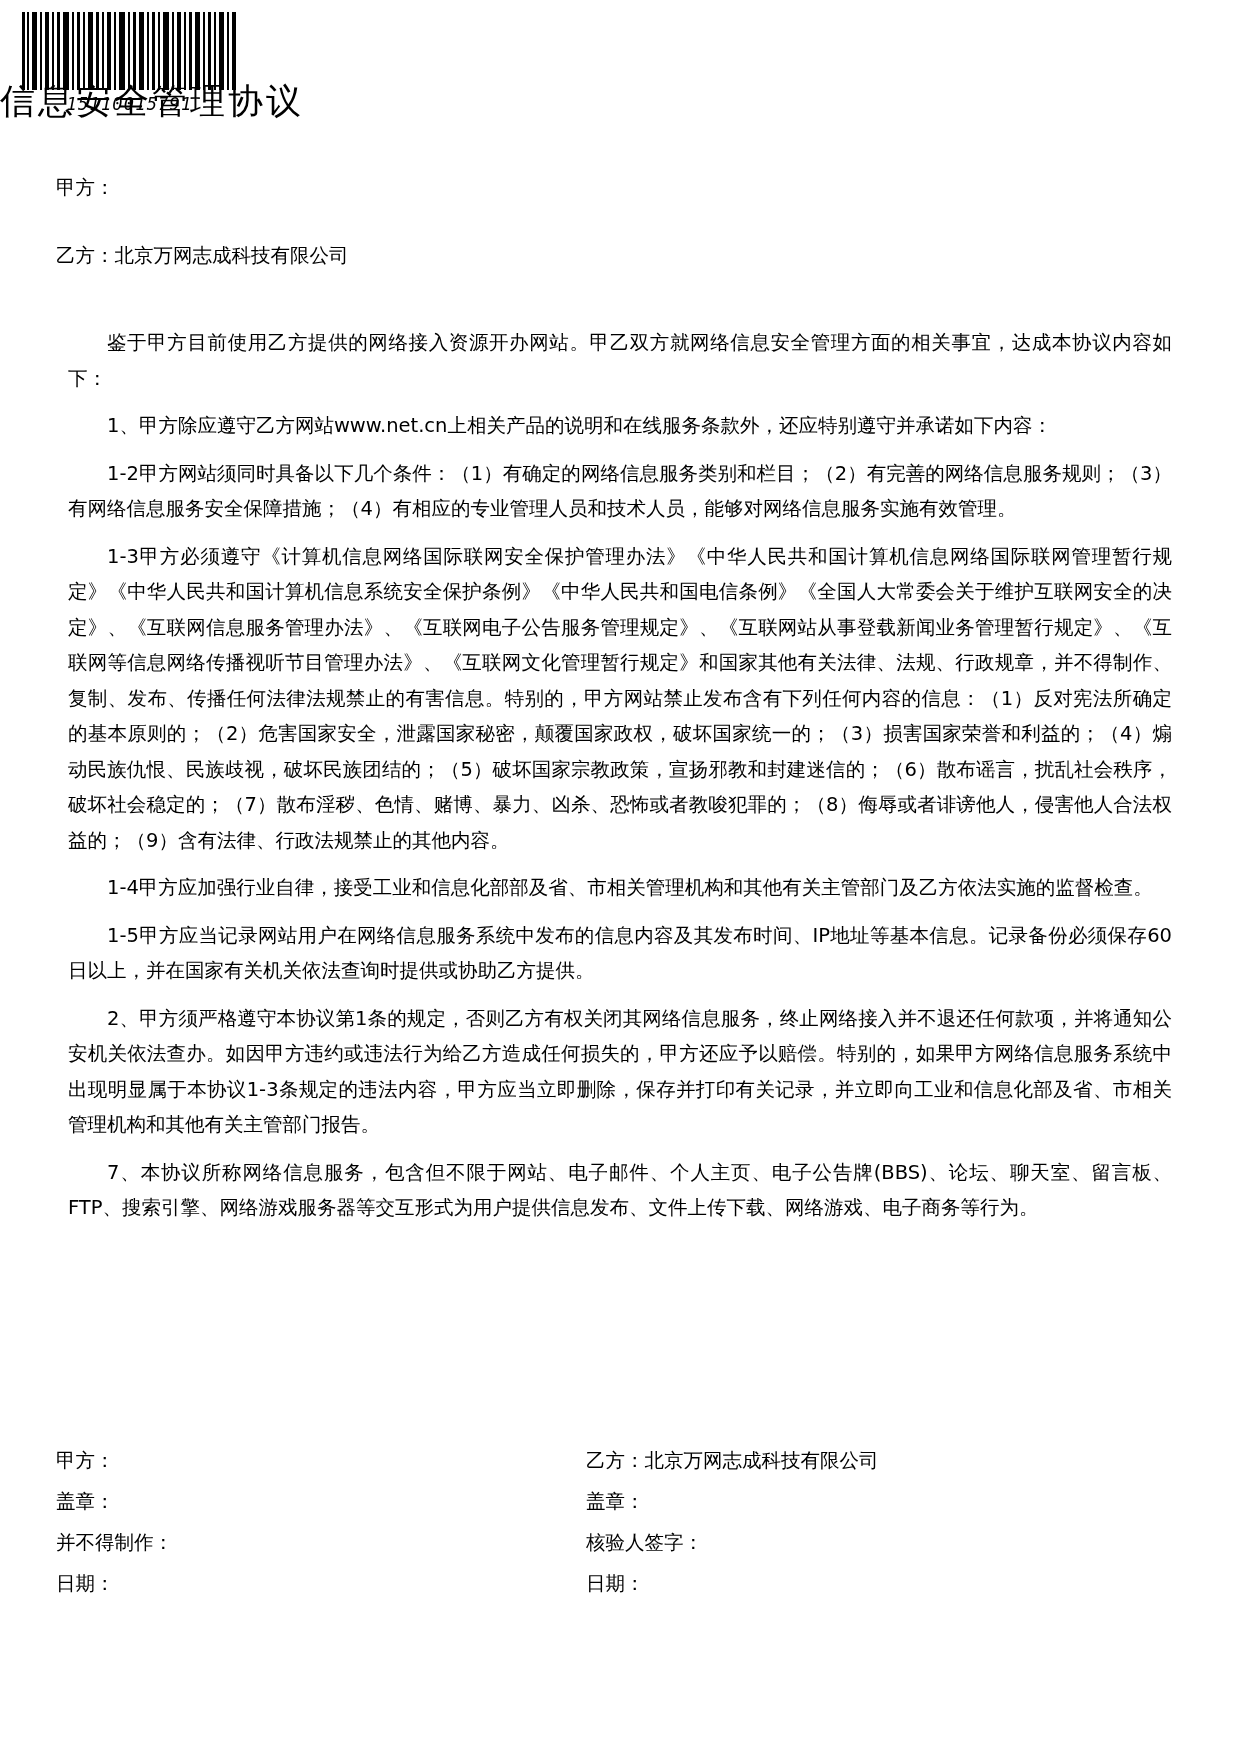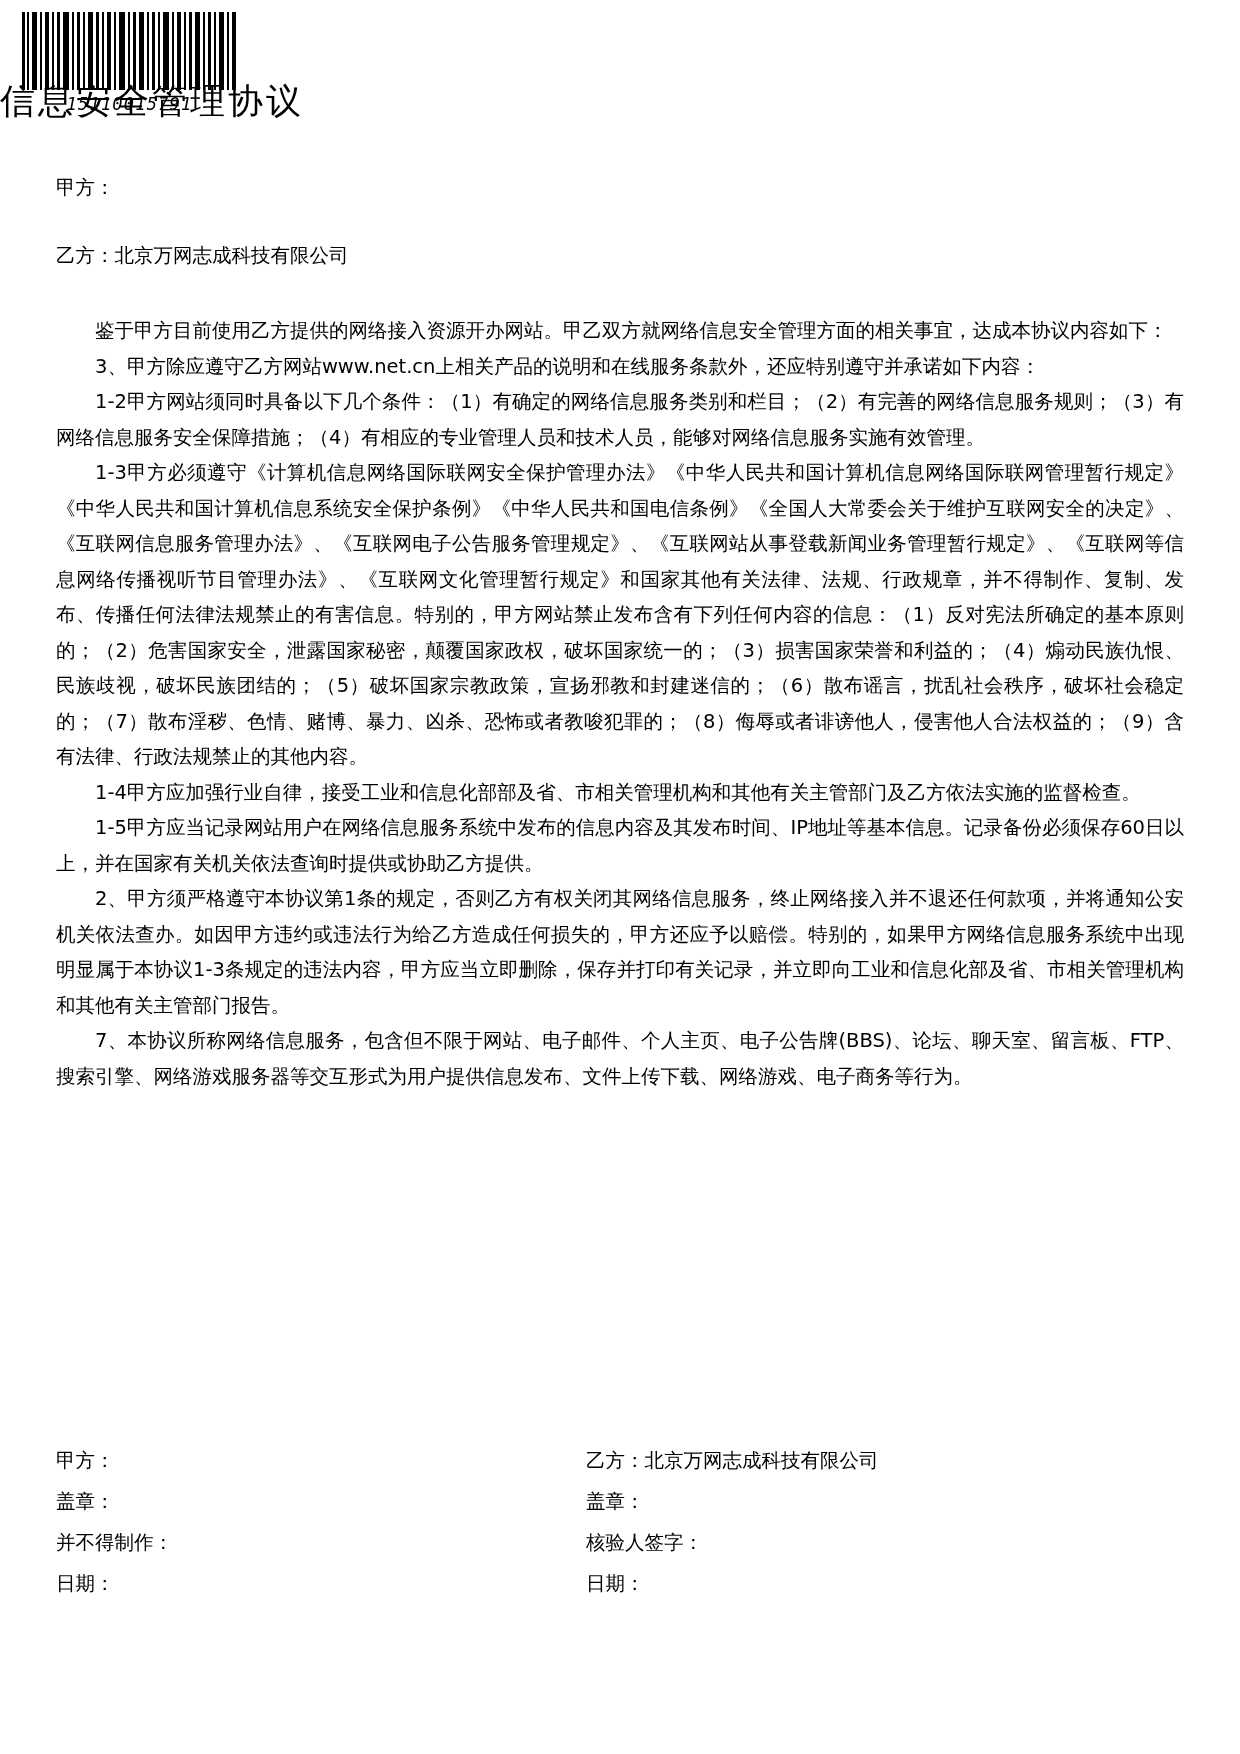--- a/index.html
+++ b/index.html
@@ -70,21 +70,21 @@
     font-family: "DejaVu Sans", sans-serif;
   }
   .party-line {
     margin: 0 0 0 0;
     font-size: 19.5px;
     line-height: 35px;
   }
   .spacer-1 { height: 33px; }
   .spacer-2 { height: 40px; }
   .para {
-    margin: 0;
+    margin: 12px;
     text-align: justify;
     text-justify: inter-ideograph;
     text-indent: 2em;
     line-height: 35.5px;
   }
 
   
   .sign-area {
     position: absolute;
     left: 56px;
@@ -150,21 +150,21 @@
 
   <div class="doc-title">信息安全管理协议</div>
 
   <div class="content">
     <div class="party-line">甲方：</div>
     <div class="spacer-1"></div>
     <div class="party-line">乙方：北京万网志成科技有限公司</div>
     <div class="spacer-2"></div>
 
     <p class="para">鉴于甲方目前使用乙方提供的网络接入资源开办网站。甲乙双方就网络信息安全管理方面的相关事宜，达成本协议内容如下：</p>
-    <p class="para">3、甲方除应遵守乙方网站www.net.cn上相关产品的说明和在线服务条款外，还应特别遵守并承诺如下内容：</p>
+    <p class="para">1、甲方除应遵守乙方网站www.net.cn上相关产品的说明和在线服务条款外，还应特别遵守并承诺如下内容：</p>
     <p class="para">1-2甲方网站须同时具备以下几个条件：（1）有确定的网络信息服务类别和栏目；（2）有完善的网络信息服务规则；（3）有网络信息服务安全保障措施；（4）有相应的专业管理人员和技术人员，能够对网络信息服务实施有效管理。</p>
     <p class="para">1-3甲方必须遵守《计算机信息网络国际联网安全保护管理办法》《中华人民共和国计算机信息网络国际联网管理暂行规定》《中华人民共和国计算机信息系统安全保护条例》《中华人民共和国电信条例》《全国人大常委会关于维护互联网安全的决定》、《互联网信息服务管理办法》、《互联网电子公告服务管理规定》、《互联网站从事登载新闻业务管理暂行规定》、《互联网等信息网络传播视听节目管理办法》、《互联网文化管理暂行规定》和国家其他有关法律、法规、行政规章，并不得制作、复制、发布、传播任何法律法规禁止的有害信息。特别的，甲方网站禁止发布含有下列任何内容的信息：（1）反对宪法所确定的基本原则的；（2）危害国家安全，泄露国家秘密，颠覆国家政权，破坏国家统一的；（3）损害国家荣誉和利益的；（4）煽动民族仇恨、民族歧视，破坏民族团结的；（5）破坏国家宗教政策，宣扬邪教和封建迷信的；（6）散布谣言，扰乱社会秩序，破坏社会稳定的；（7）散布淫秽、色情、赌博、暴力、凶杀、恐怖或者教唆犯罪的；（8）侮辱或者诽谤他人，侵害他人合法权益的；（9）含有法律、行政法规禁止的其他内容。</p>
     <p class="para">1-4甲方应加强行业自律，接受工业和信息化部部及省、市相关管理机构和其他有关主管部门及乙方依法实施的监督检查。</p>
     <p class="para">1-5甲方应当记录网站用户在网络信息服务系统中发布的信息内容及其发布时间、IP地址等基本信息。记录备份必须保存60日以上，并在国家有关机关依法查询时提供或协助乙方提供。</p>
     <p class="para">2、甲方须严格遵守本协议第1条的规定，否则乙方有权关闭其网络信息服务，终止网络接入并不退还任何款项，并将通知公安机关依法查办。如因甲方违约或违法行为给乙方造成任何损失的，甲方还应予以赔偿。特别的，如果甲方网络信息服务系统中出现明显属于本协议1-3条规定的违法内容，甲方应当立即删除，保存并打印有关记录，并立即向工业和信息化部及省、市相关管理机构和其他有关主管部门报告。</p>
     <p class="para">7、本协议所称网络信息服务，包含但不限于网站、电子邮件、个人主页、电子公告牌(BBS)、论坛、聊天室、留言板、FTP、搜索引擎、网络游戏服务器等交互形式为用户提供信息发布、文件上传下载、网络游戏、电子商务等行为。</p>
   </div>
 
   <div class="sign-area">
     <div class="sign-row">

